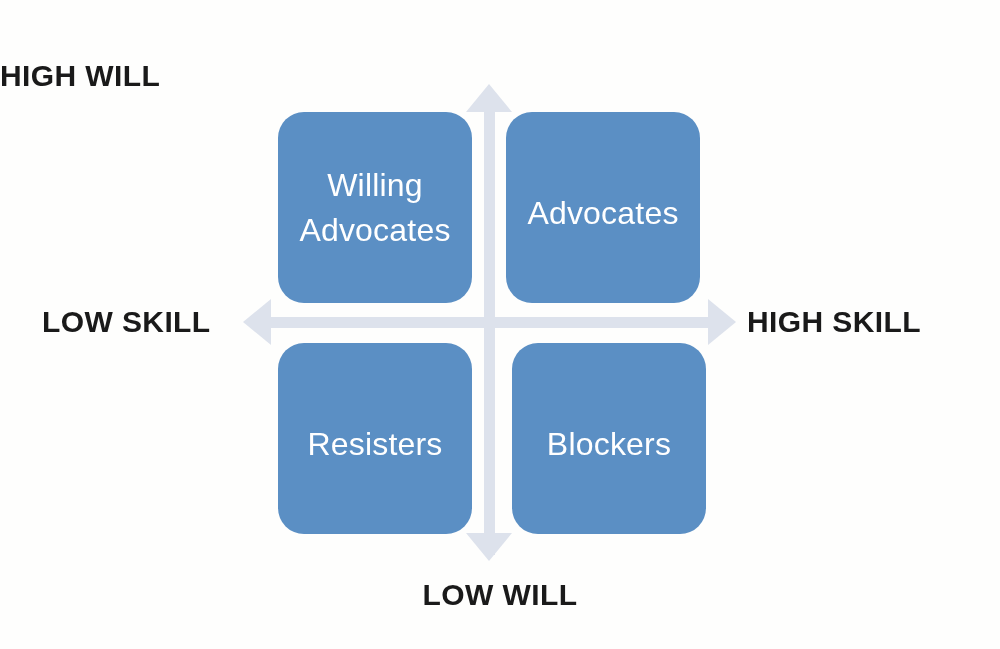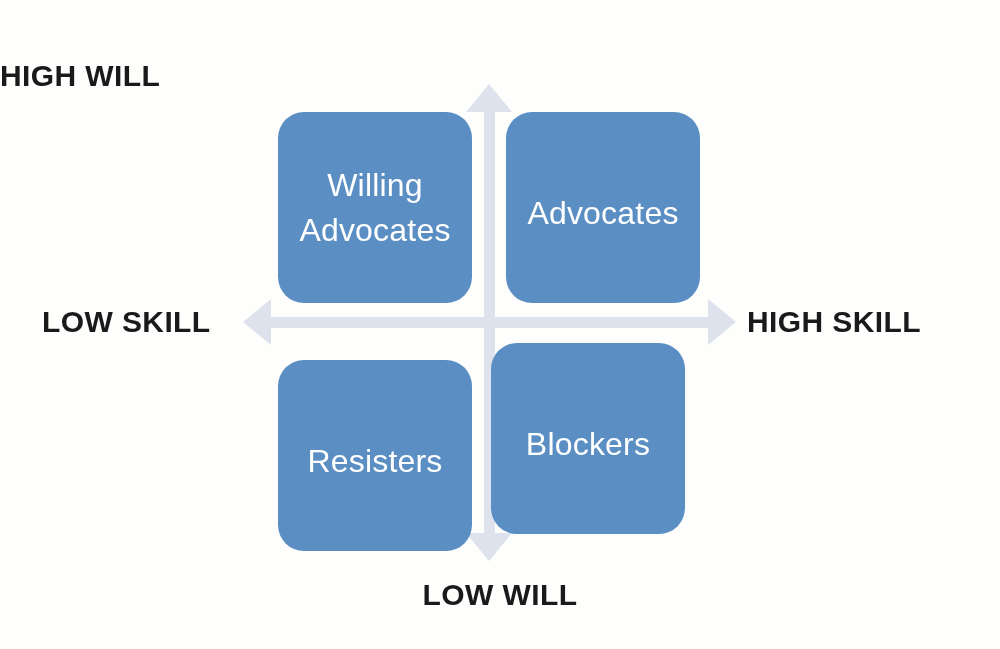--- a/index.html
+++ b/index.html
@@ -88,22 +88,22 @@
     color: #ffffff;
     font-size: 32px;
     line-height: 45px;
     font-weight: 400;
     text-align: center;
     letter-spacing: 0.2px;
     white-space: pre-line;
   }
   #q-willing-followers { left: 278px;  top: 112px; }
   #q-advocates         { left: 506px;  top: 112px; justify-content: center; }
-  #q-resisters         { left: 278px;  top: 360px; }
-  #q-blockers          { left: 491px;  top: 343px; }
+  #q-resisters         { left: 278px;  top: 343px; }
+  #q-blockers          { left: 512px;  top: 343px; }
 
   
   #q-advocates .q-label,
   #q-resisters .q-label,
   #q-blockers  .q-label {
     transform: translateY(6px);
   }
 
   
   .axis-caption {

